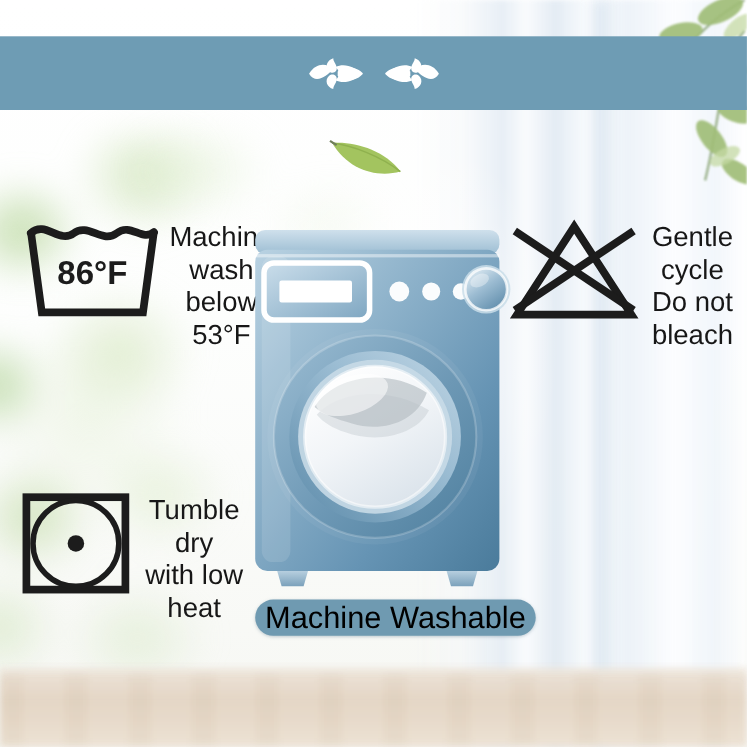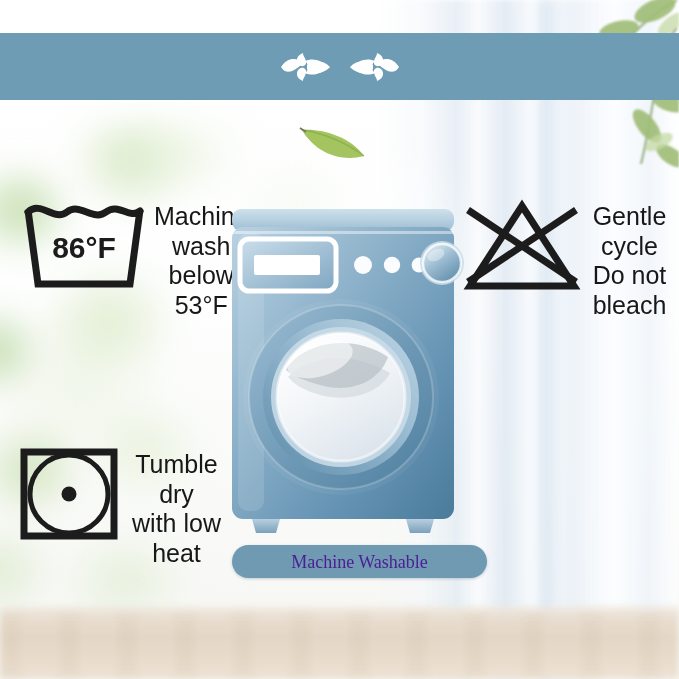--- a/index.html
+++ b/index.html
@@ -199,24 +199,24 @@
     width: 255px;
     height: 33px;
     border-radius: 17px;
     background: #6f9ab1;
     box-shadow: 0 1px 3px rgba(90,120,140,.35);
     display: flex;
     align-items: center;
     justify-content: center;
   }
   .badge-text {
-    color: #4c1d95;
-    font-size: 18px;
+    color: #000000;
+    font-size: 28px;
     line-height: 1;
-    font-family: Liberation Serif, serif;
+    font-family: Liberation Sans, sans-serif;
     white-space: nowrap;
   }
 </style>
 </head>
 <body>
 
 <div id="stage">
 
   <div class="bg-base"></div>
   <div class="bg-green-bokeh"></div>

